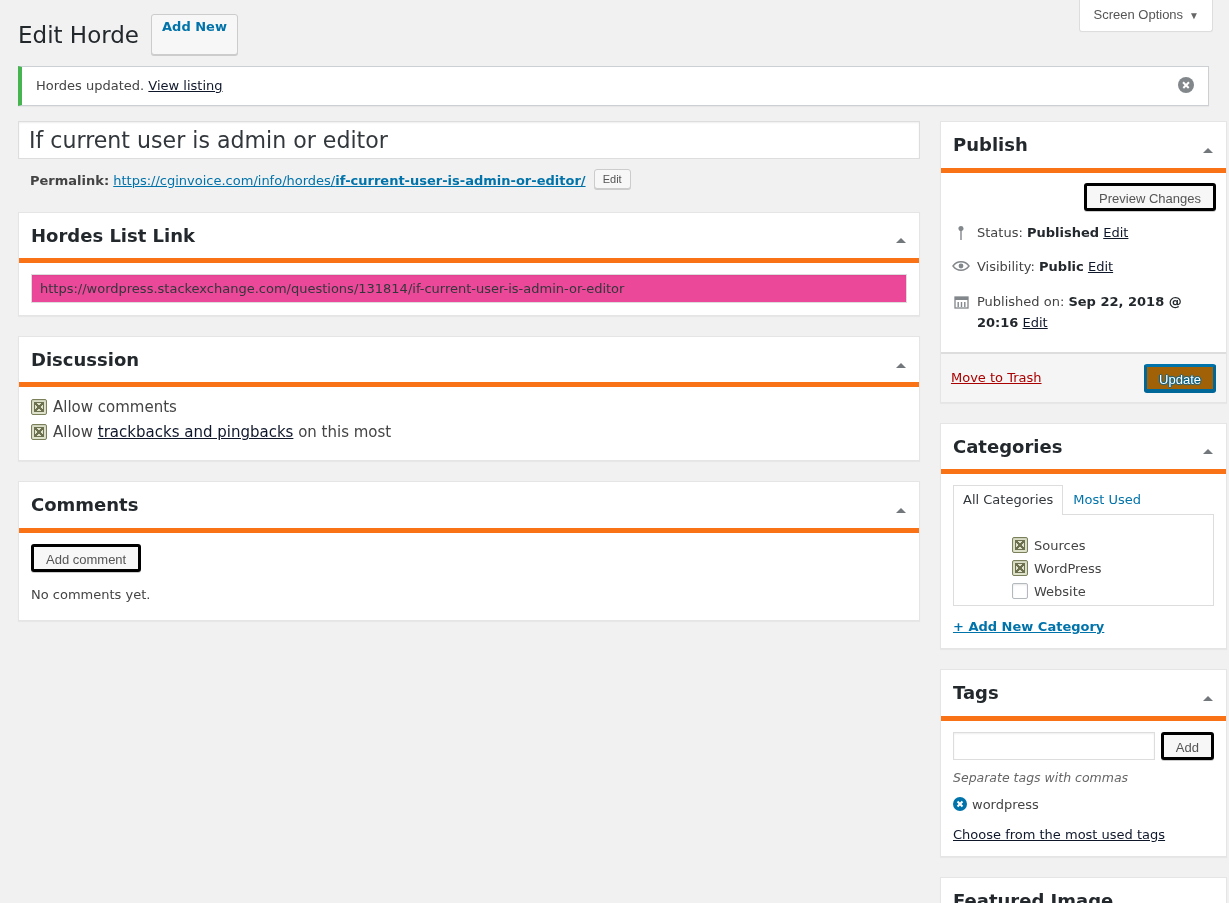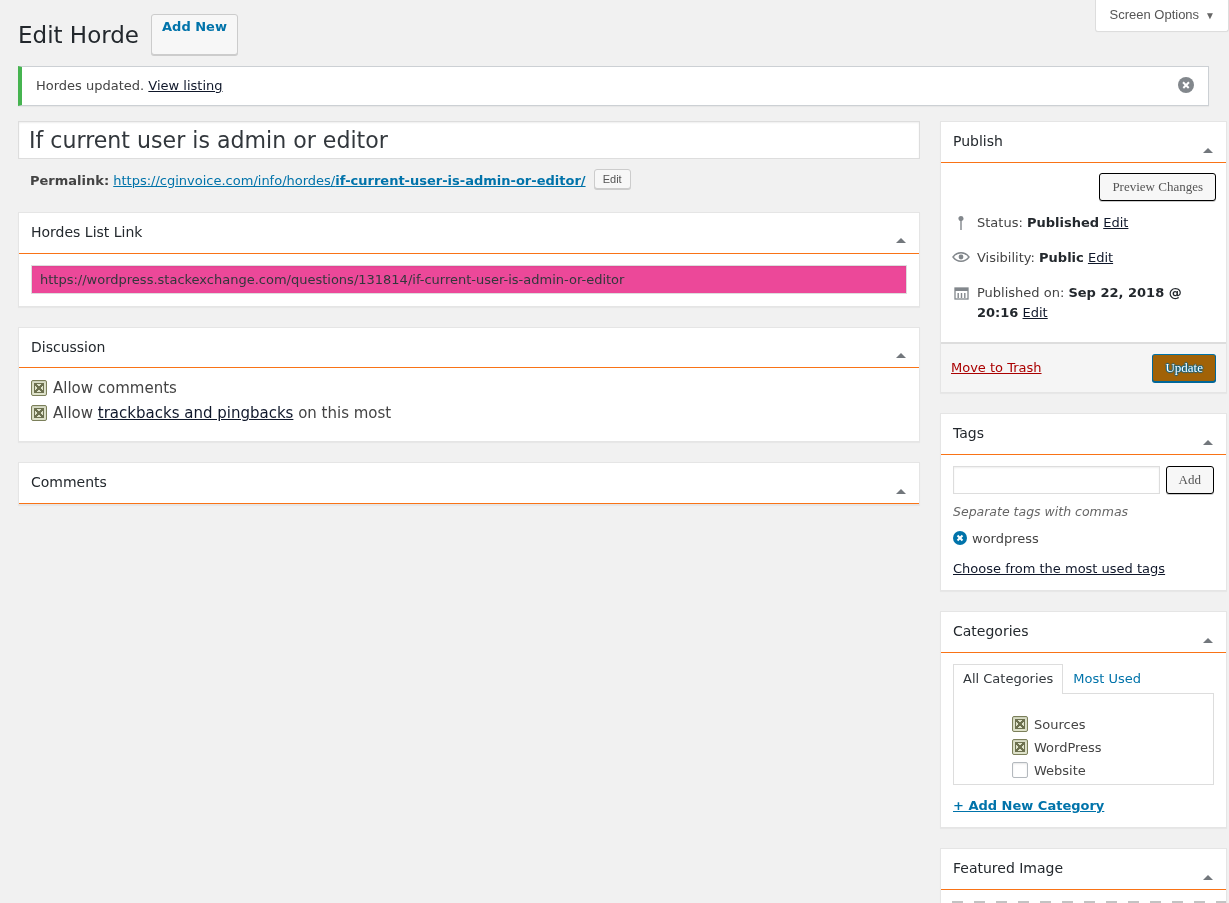--- a/index.html
+++ b/index.html
@@ -16,21 +16,21 @@
     overflow: hidden;
     position: relative;
   }
 
   a { color: #0f172a; text-decoration: underline; }
 
   
   .screen-meta-links {
     position: absolute;
     top: 0;
-    right: 0;
+    right: 16px;
     z-index: 5;
   }
   .show-settings {
     display: inline-block;
     background: #fff;
     border: 1px solid #ddd;
     border-top: none;
     border-radius: 0 0 3px 3px;
     padding: 5px 13px 6px 13px;
     font-size: 13px;
@@ -193,25 +193,25 @@
     background: #fff;
     border: 1px solid #e5e5e5;
     box-shadow: 0 1px 1px rgba(0,0,0,.04);
     margin-bottom: 20px;
     position: relative;
     min-width: 255px;
   }
   .postbox > .hndle {
     margin: 0;
     padding: 10px 12px;
-    font-size: 14px;
-    font-weight: 400;
+    font-size: 18px;
+    font-weight: 700;
     line-height: 1.4;
     color: #23282d;
-    border-bottom: 1px solid #f97316;
+    border-bottom: 5px solid #f97316;
     position: relative;
     cursor: move;
   }
   .handlediv {
     position: absolute;
     top: 0;
     right: 0;
     width: 36px;
     height: 40px;
     border: none;
@@ -284,32 +284,32 @@
     margin: 0 0 6px 0;
     line-height: 19px;
     font-size: 15px;
     color: #444;
   }
 
   
   .button {
     display: inline-block;
     background: #f7f7f7;
-    border: 1px solid #000000;
+    border: 3px solid #000000;
     border-radius: 3px;
     color: #555;
     font-size: 13px;
     line-height: 26px;
     height: 28px;
     padding: 0 12px;
     box-shadow: 0 1px 0 #ccc;
     cursor: pointer;
     text-decoration: none;
     vertical-align: top;
-    font-family: Liberation Serif, serif;
+    font-family: Liberation Sans, sans-serif;
   }
   .button-primary {
     background: #a16207;
     border-color: #0073aa #006799 #006799;
     box-shadow: 0 1px 0 #006799;
     color: #fff;
     text-shadow: 0 -1px 1px #006799, 1px 0 1px #006799, 0 1px 1px #006799, -1px 0 1px #006799;
     font-weight: normal;
   }
   .no-comments-text {
@@ -546,20 +546,24 @@
         </div>
       </div>
 
       <div class="postbox">
         <h2 class="hndle">
           <span>Comments</span>
           <button class="handlediv">
             <span class="toggle-arrow"></span>
           </button>
         </h2>
+        <div class="inside">
+          <button class="button">Add comment</button>
+          <p class="no-comments-text">No comments yet.</p>
+        </div>
       </div>
 
     </div>
 
     <div id="postbox-container-1">
 
       <div class="postbox" id="submitdiv">
         <h2 class="hndle">
           <span>Publish</span>
           <button class="handlediv">
@@ -616,42 +620,20 @@
                   <a href="#">Edit</a>
                 </span>
               </div>
 
             </div>
           </div>
           <div id="major-publishing-actions">
             <a href="#" class="submitdelete">Move to Trash</a>
             <button class="button button-primary">Update</button>
           </div>
-        </div>
-      </div>
-
-      <div class="postbox">
-        <h2 class="hndle">
-          <span>Tags</span>
-          <button class="handlediv">
-            <span class="toggle-arrow"></span>
-          </button>
-        </h2>
-        <div class="inside">
-          <div class="tag-input-row">
-            <input class="newtag" type="text" value="" style="">
-            <button class="button tag-add-btn">Add</button>
-          </div>
-          <p class="howto">Separate tags with commas</p>
-          <ul class="tagchecklist">
-            <li>
-              <span class="ntdelbutton"></span><span>wordpress</span>
-            </li>
-          </ul>
-          <a href="#" class="tagcloud-link">Choose from the most used tags</a>
         </div>
       </div>
 
       <div class="postbox">
         <h2 class="hndle">
           <span>Categories</span>
           <button class="handlediv">
             <span class="toggle-arrow"></span>
           </button>
         </h2>
@@ -674,20 +656,42 @@
               </li>
               <li>
                 <span class="cb"></span><span>Website</span>
               </li>
             </ul>
           </div>
           <a href="#" class="add-new-cat">+ Add New Category</a>
         </div>
       </div>
 
+      <div class="postbox">
+        <h2 class="hndle">
+          <span>Tags</span>
+          <button class="handlediv">
+            <span class="toggle-arrow"></span>
+          </button>
+        </h2>
+        <div class="inside">
+          <div class="tag-input-row">
+            <input class="newtag" type="text" value="" style="">
+            <button class="button tag-add-btn">Add</button>
+          </div>
+          <p class="howto">Separate tags with commas</p>
+          <ul class="tagchecklist">
+            <li>
+              <span class="ntdelbutton"></span><span>wordpress</span>
+            </li>
+          </ul>
+          <a href="#" class="tagcloud-link">Choose from the most used tags</a>
+        </div>
+      </div>
+
       <div class="postbox" id="postimagediv">
         <h2 class="hndle">
           <span>Featured Image</span>
           <button class="handlediv">
             <span class="toggle-arrow"></span>
           </button>
         </h2>
         <div class="inside">
           <div class="checkerboard"></div>
         </div>

